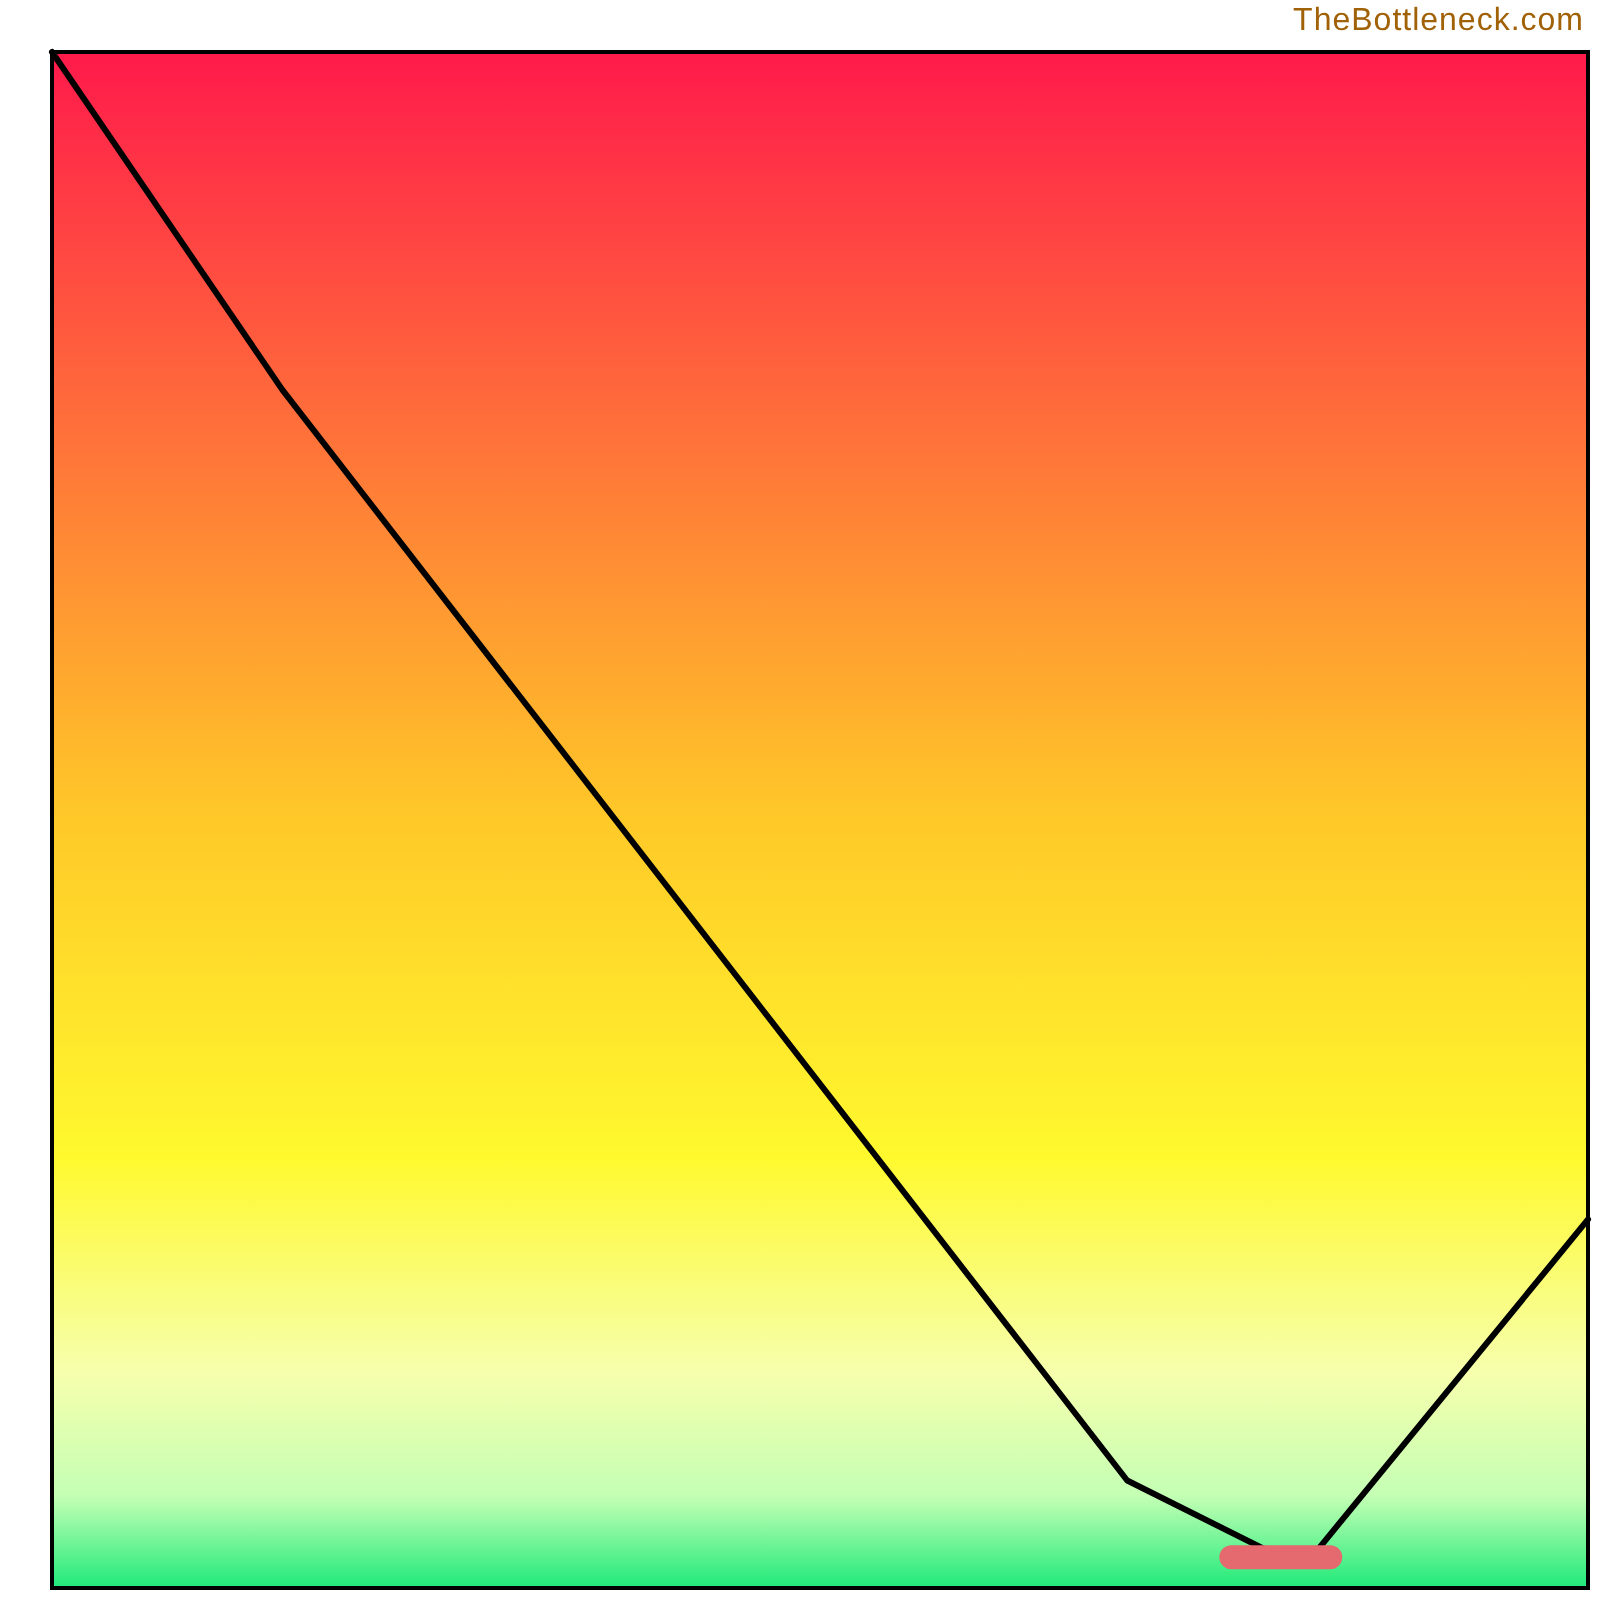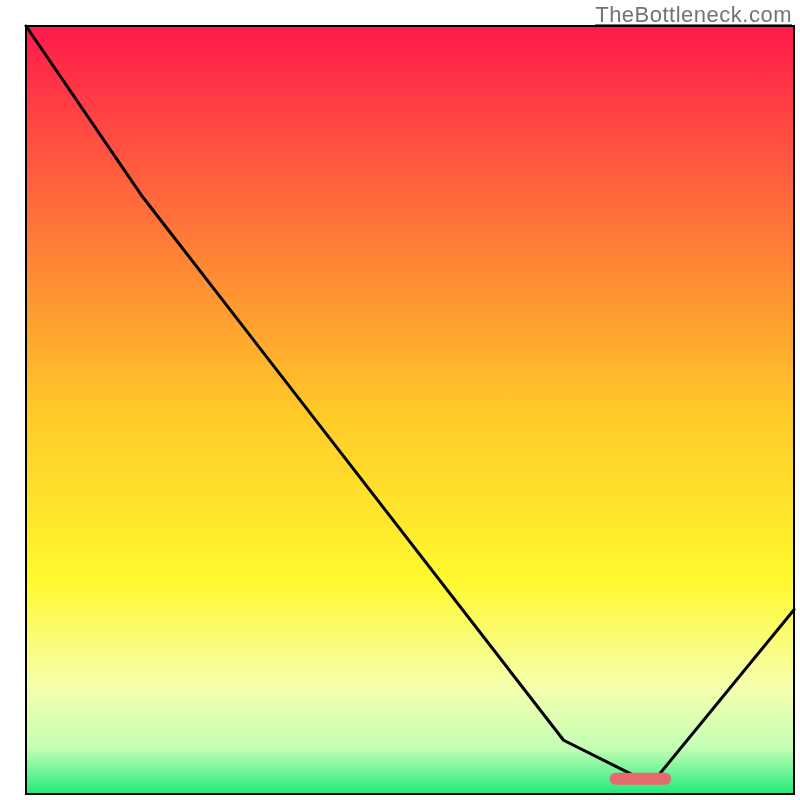--- a/index.html
+++ b/index.html
@@ -12,25 +12,24 @@
   }
   .frame {
     position: relative;
     width: 800px;
     height: 800px;
   }
   .watermark {
     position: absolute;
     top: 2px;
     right: 8px;
-    color: #737373;
-    font-size: 22px;
+    color: #a16207;
+    font-size: 16px;
     font-weight: 500;
     letter-spacing: 0.5px;
-    text-decoration: underline;
   }
   svg.plot {
     position: absolute;
     left: 0;
     top: 0;
   }
 </style>
 </head>
 <body>
 

